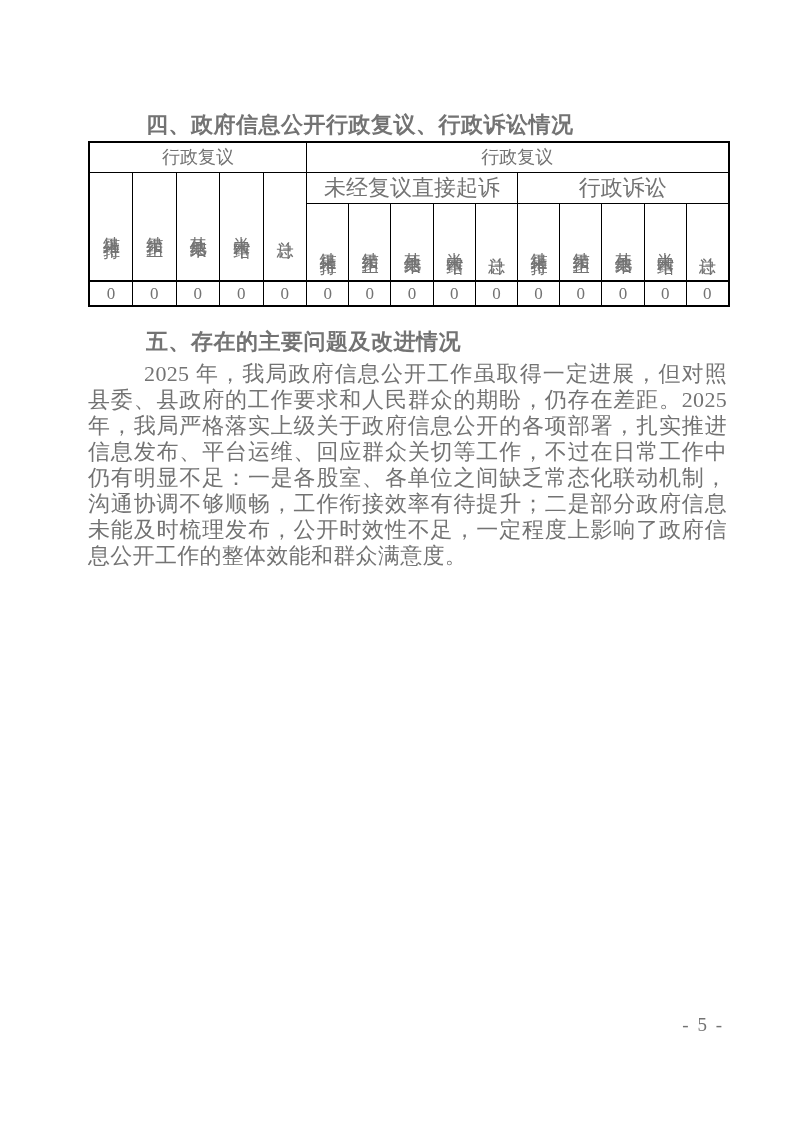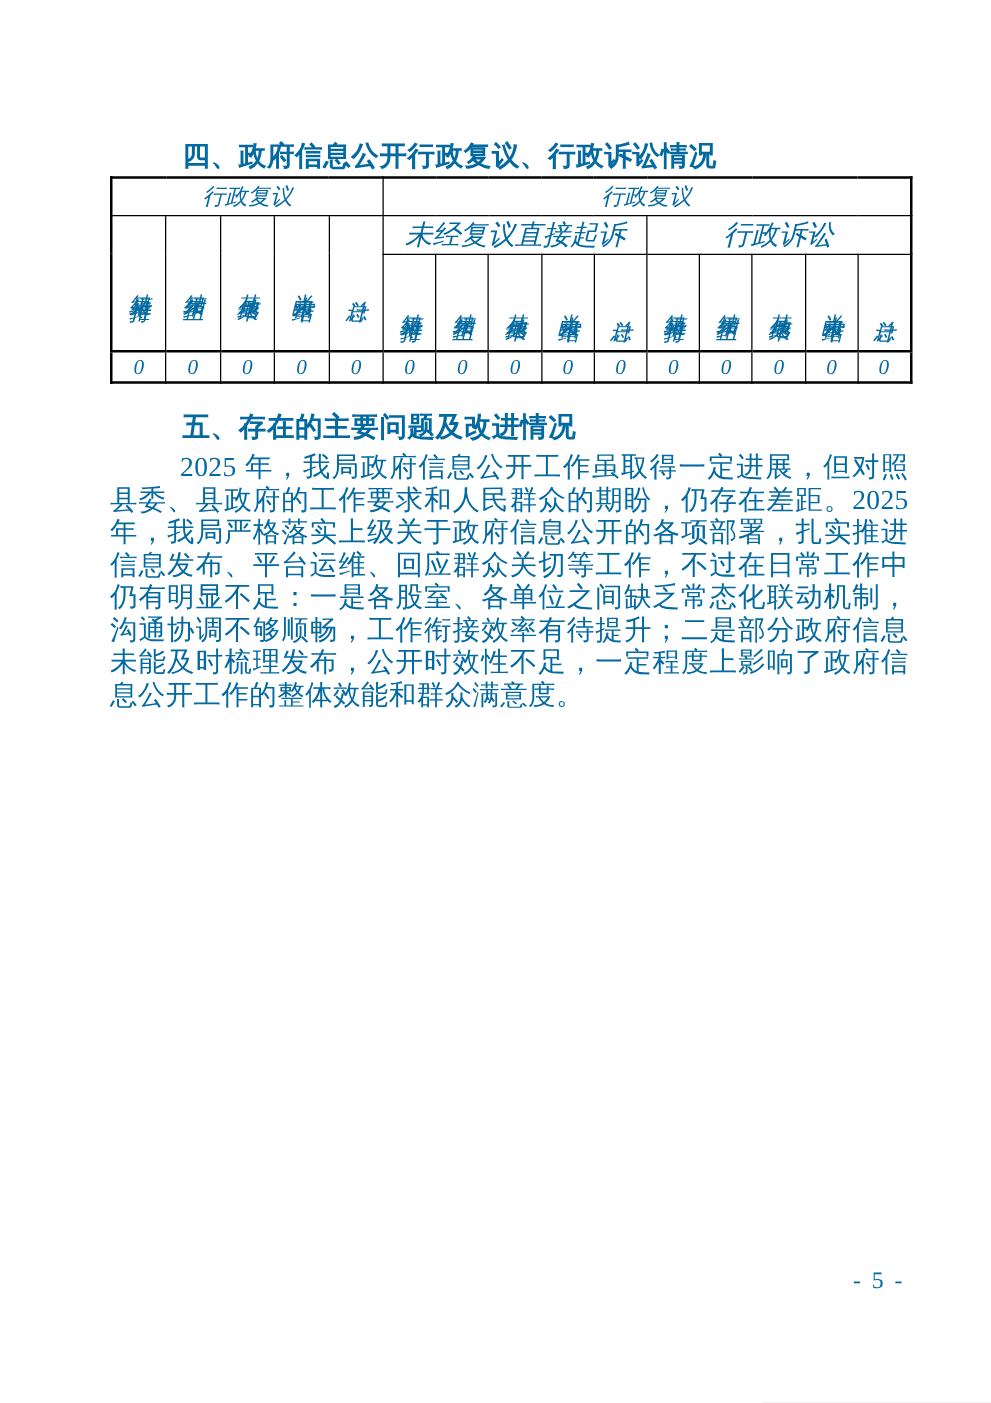--- a/index.html
+++ b/index.html
@@ -3,21 +3,21 @@
 <meta charset="utf-8">
 <style>
   * { margin: 0; padding: 0; box-sizing: border-box; }
   html, body { background: #e8e8e8; }
   .page {
     position: relative;
     width: 793px;
     height: 1122px;
     margin: 0 auto;
     background: #ffffff;
-    color: #0369a1;
+    color: #737373;
     overflow: hidden;
     font-family: "Liberation Serif", "DejaVu Serif", serif;
   }
   .content {
     position: absolute;
     left: 88px;
     top: 110px;
     width: 639px;
   }
   .heading {
@@ -28,21 +28,20 @@
     padding-left: 58px;
     letter-spacing: 0.5px;
     white-space: nowrap;
   }
   .stats-table {
     border-collapse: collapse;
     table-layout: fixed;
     width: 639px;
     margin-top: 1px;
     border: 2px solid #000;
-    font-style: italic;
   }
   .stats-table th, .stats-table td {
     border: 1px solid #000;
     font-weight: normal;
     text-align: center;
     vertical-align: middle;
     padding: 0;
     overflow: hidden;
   }
   .group-row th { height: 30px; font-size: 18px; }

